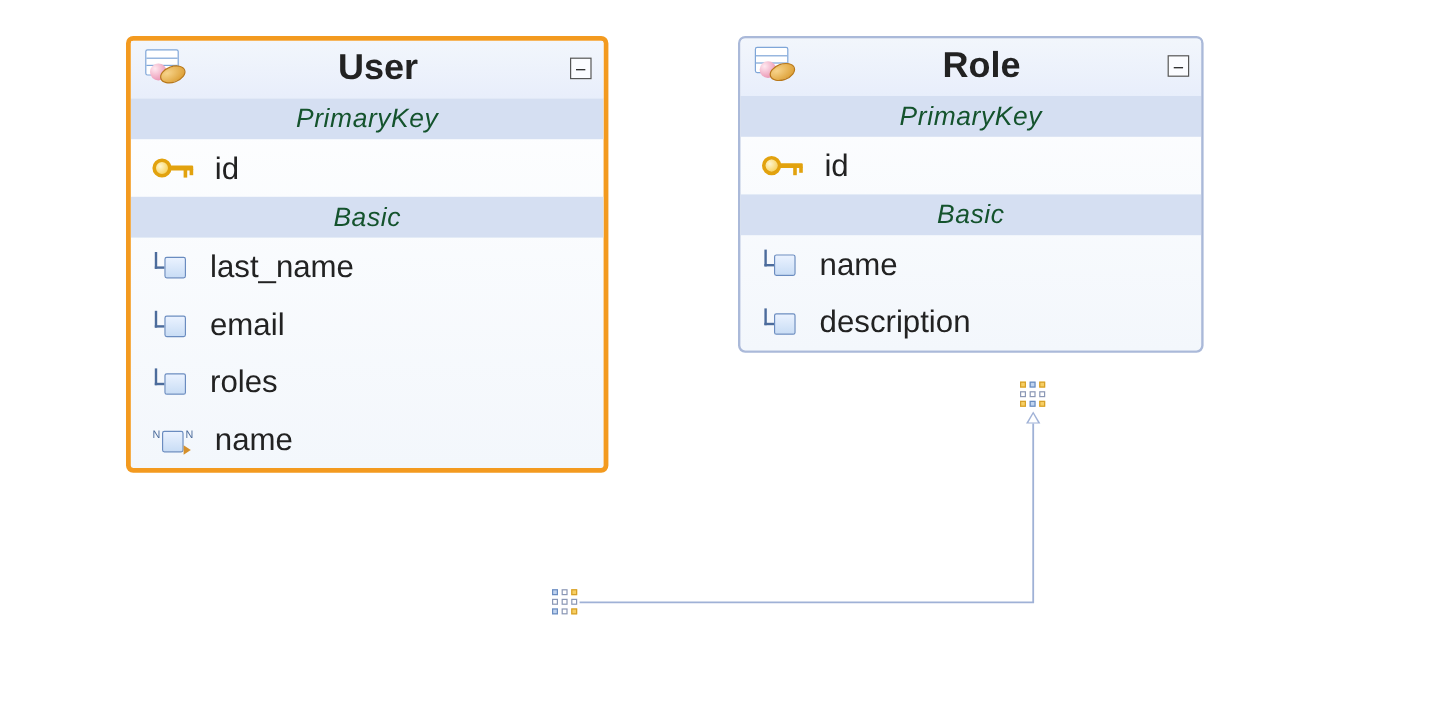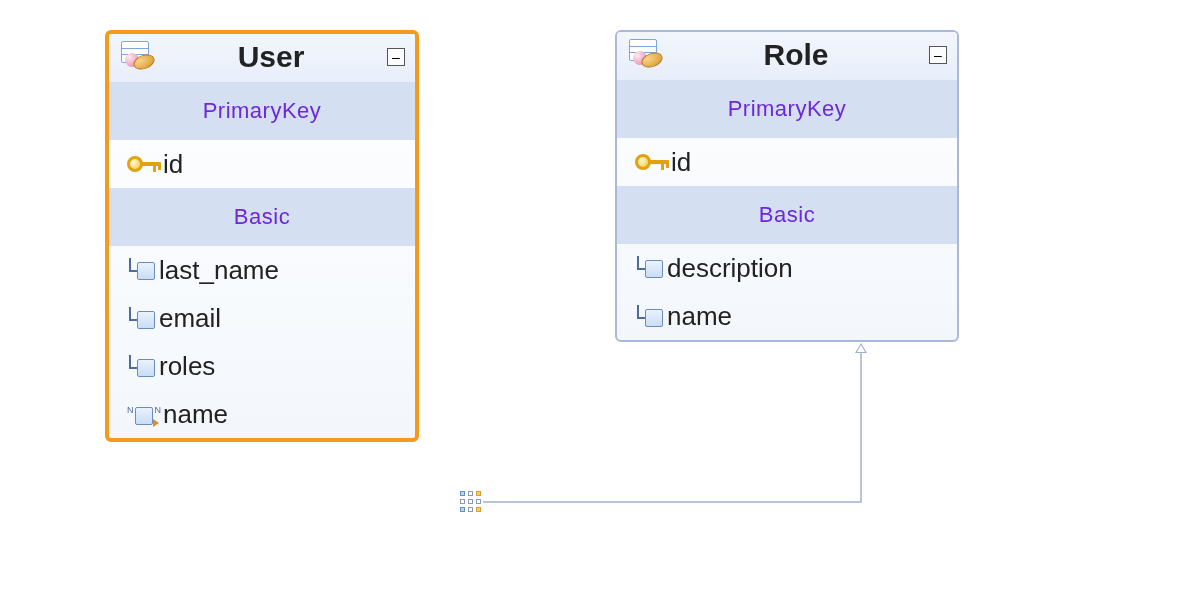--- a/index.html
+++ b/index.html
@@ -18,27 +18,27 @@
   }
   .entity {
     position: absolute;
     border-radius: 6px;
     background: linear-gradient(to bottom, #ffffff 0%, #f3f7fc 100%);
     overflow: hidden;
   }
   .entity-user {
     left: 105px;
     top: 30px;
-    width: 314px;
+    width: 402px;
     border: 4px solid #f39a1f;
   }
   .entity-role {
     left: 615px;
     top: 30px;
-    width: 344px;
+    width: 388px;
     border: 2px solid #aab9d9;
   }
   .entity-header {
     display: flex;
     align-items: center;
     padding: 6px 10px 8px 10px;
     background: linear-gradient(to bottom, #f2f6fc 0%, #e8eefb 100%);
   }
   .entity-title {
     flex: 1;
@@ -91,31 +91,32 @@
     position: absolute;
     left: 14px; top: 14px;
     width: 22px; height: 14px;
     border-radius: 50%;
     background: radial-gradient(ellipse at 30% 30%, #f7d38a, #d79524);
     transform: rotate(-20deg);
     border: 1px solid #b8781a;
   }
   .section-label {
     background: #d5dff2;
-    color: #6d28d9;
+    color: #14532d;
     font-size: 22px;
     text-align: center;
-    padding: 16px 0;
+    padding: 4px 0;
     letter-spacing: 0.5px;
+    font-style: italic;
   }
   .row {
     display: flex;
     align-items: center;
     padding: 6px 10px 6px 18px;
-    gap: 2px;
+    gap: 18px;
     min-height: 48px;
   }
   .row + .row {
     border-top: 1px solid rgba(0,0,0,0);
   }
   .row-label {
     font-size: 26px;
     color: #222;
   }
   .key-icon {
@@ -384,25 +385,25 @@
       <span class="row-label">id</span>
     </div>
 
     <div class="section-label">Basic</div>
     <div class="row">
       <span class="field-icon">
           <span class="tree-l"></span>
           <span class="tree-h"></span>
           <span class="box"></span>
         </span>
-      <span class="row-label">description</span>
+      <span class="row-label">name</span>
     </div>
     <div class="row">
       <span class="field-icon">
           <span class="tree-l"></span>
           <span class="tree-h"></span>
           <span class="box"></span>
         </span>
-      <span class="row-label">name</span>
+      <span class="row-label">description</span>
     </div>
   </div>
 
 </div>
 
 </body></html>

